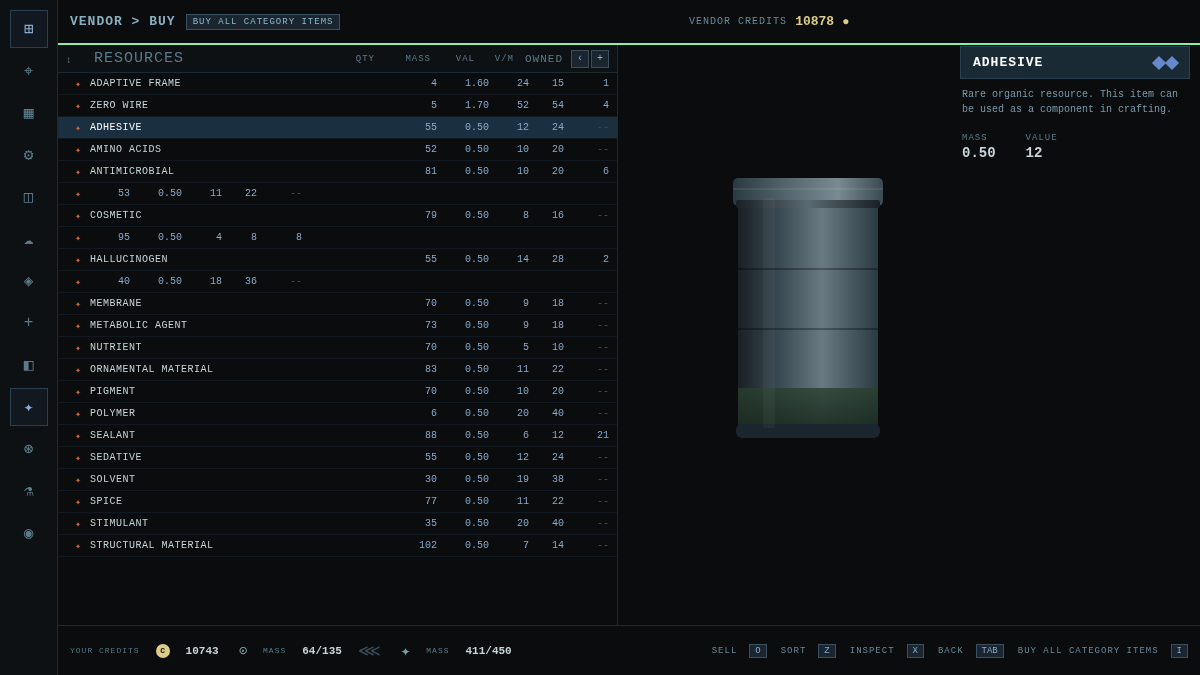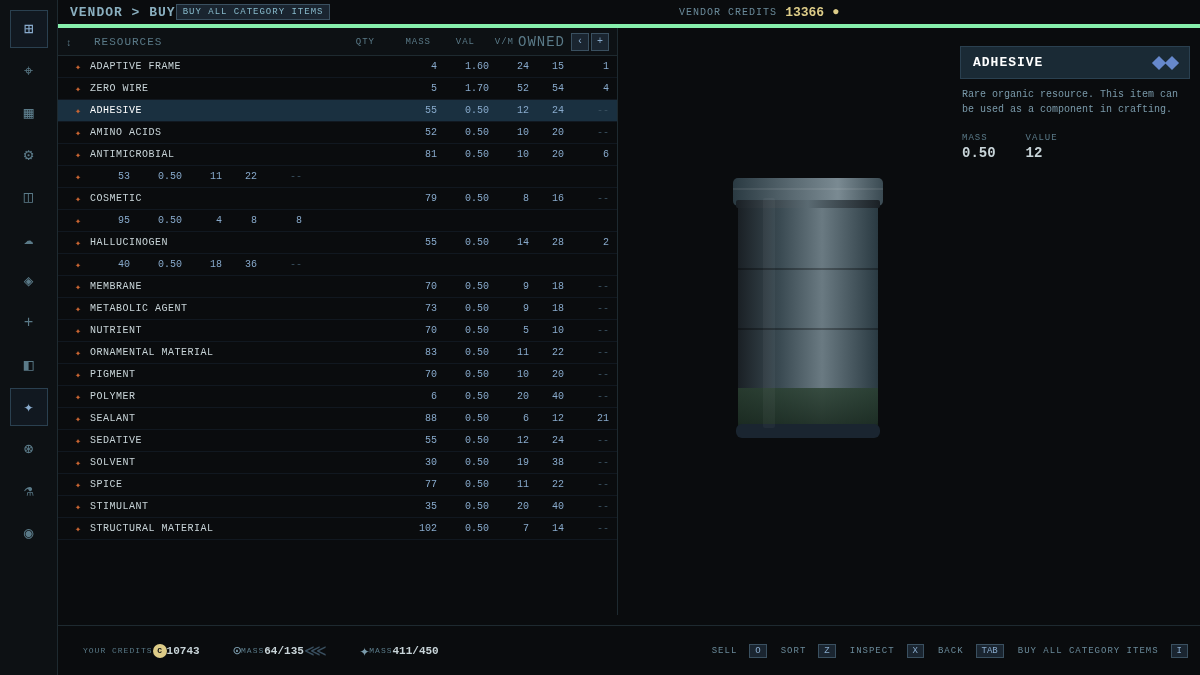--- a/index.html
+++ b/index.html
@@ -52,22 +52,23 @@
       top: 0;
       width: 1142px;
       height: 675px;
     }
 
     
     .topbar {
       display: flex;
       align-items: center;
       padding: 8px 12px;
-      border-bottom: 4px solid #86efac;
-      height: 28px;
+      gap: 10px;
+      border-bottom: 2px solid #86efac;
+      height: 45px;
     }
     .topbar-title {
       font-size: 13px;
       color: #8aafbf;
       letter-spacing: 1px;
       font-weight: bold;
     }
     .btn-buy-all {
       background: #1a2530;
       border: 1px solid #3a5060;
@@ -113,26 +114,26 @@
     .table-header {
       display: flex;
       align-items: center;
       padding: 4px 8px;
       border-bottom: 1px solid #1e2a30;
       background: #0d1114;
       height: 28px;
       gap: 4px;
     }
     .col-icon-hdr { width: 24px; }
-    .col-name-hdr { flex: 1; font-size: 11px; color: #5a7a88; letter-spacing: 1px; }
+    .col-name-hdr { flex: 1; font-size: 15px; color: #5a7a88; letter-spacing: 1px; }
     .col-qty-hdr { width: 40px; text-align: right; font-size: 9px; color: #5a7a88; letter-spacing: 1px; }
     .col-mass-hdr { width: 52px; text-align: right; font-size: 9px; color: #5a7a88; letter-spacing: 1px; }
     .col-val-hdr { width: 40px; text-align: right; font-size: 9px; color: #5a7a88; letter-spacing: 1px; }
     .col-vm-hdr { width: 35px; text-align: right; font-size: 9px; color: #5a7a88; letter-spacing: 1px; }
-    .col-owned-hdr { width: 45px; text-align: right; font-size: 14px; color: #5a7a88; letter-spacing: 1px; }
+    .col-owned-hdr { width: 45px; text-align: right; font-size: 11px; color: #5a7a88; letter-spacing: 1px; }
 
     
     .nav-arrows {
       display: flex;
       gap: 2px;
       margin-left: 4px;
     }
     .nav-arrow {
       width: 18px;
       height: 18px;
@@ -247,22 +248,21 @@
       background: #0a0c0e;
       border-top: 1px solid #1e2a30;
       display: flex;
       align-items: center;
       padding: 0 12px;
       gap: 20px;
     }
     .bottom-section {
       display: flex;
       align-items: center;
-      gap: 0;
-      margin-left: 13px;
+      gap: 16px;
     }
     .bottom-label {
       font-size: 8px;
       color: #5a7a88;
       letter-spacing: 1px;
     }
     .bottom-value {
       font-size: 11px;
       color: #c8d4d8;
       font-weight: bold;
@@ -322,21 +322,21 @@
   </div>
 
 <div class="main">
 
   <div class="topbar">
     <span class="topbar-title">VENDOR &gt; BUY</span>
     <button class="btn-buy-all">BUY ALL CATEGORY ITEMS</button>
 
     <div style="flex:1;display:flex;align-items:center;justify-content:center;gap:8px;">
       <span class="vendor-credits-label">VENDOR CREDITS</span>
-      <span class="vendor-credits-value">13366</span>
+      <span class="vendor-credits-value">10878</span>
       <span class="credits-icon">●</span>
     </div>
   </div>
 
   <div class="content-area">
 
     <div class="table-panel">
 
       <div class="table-header">
         <div class="col-icon-hdr">

